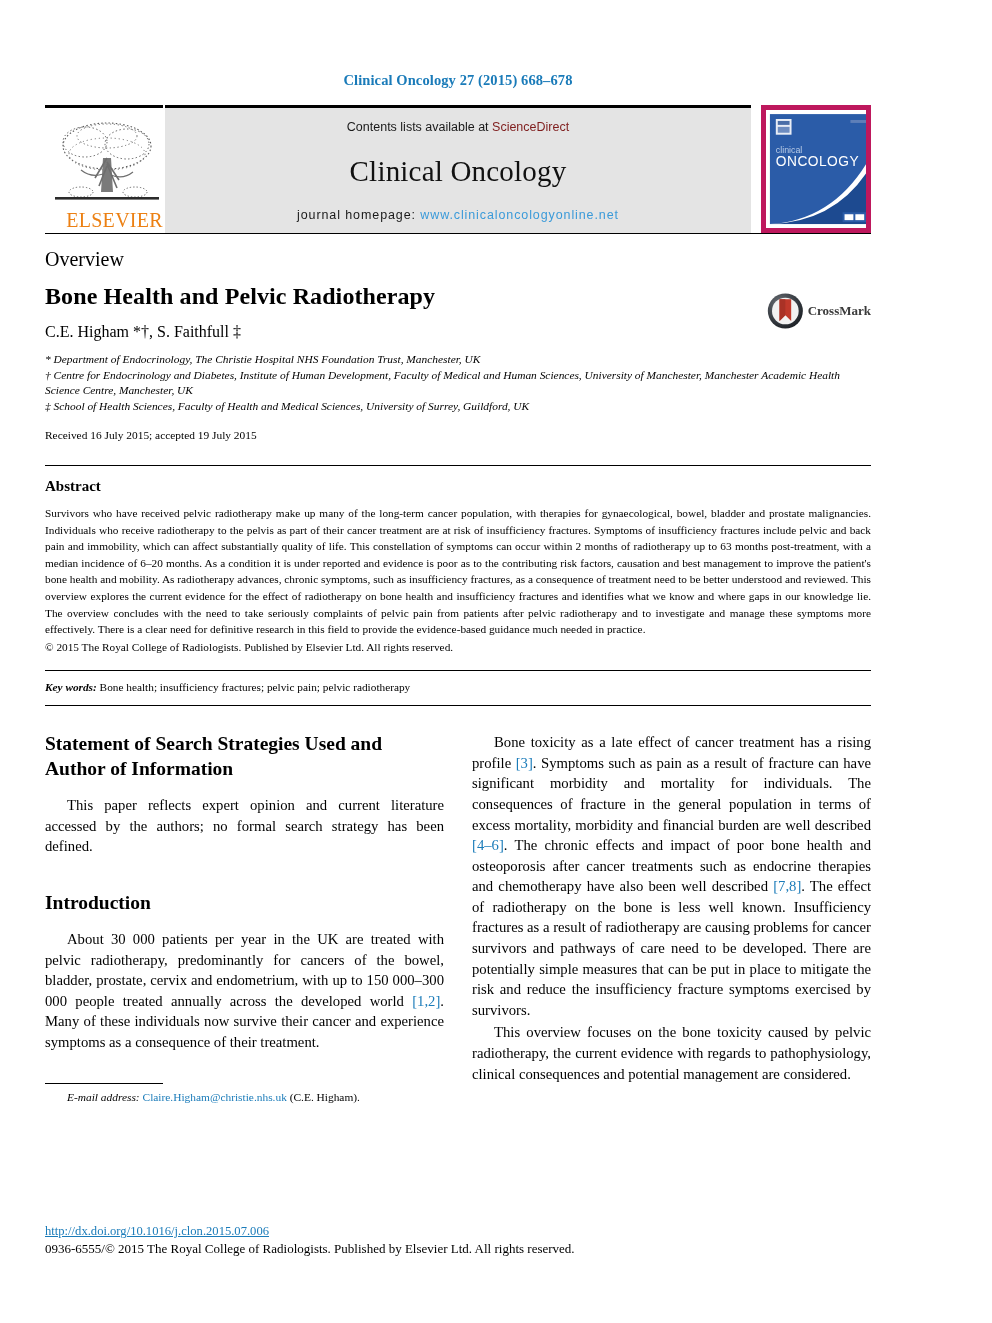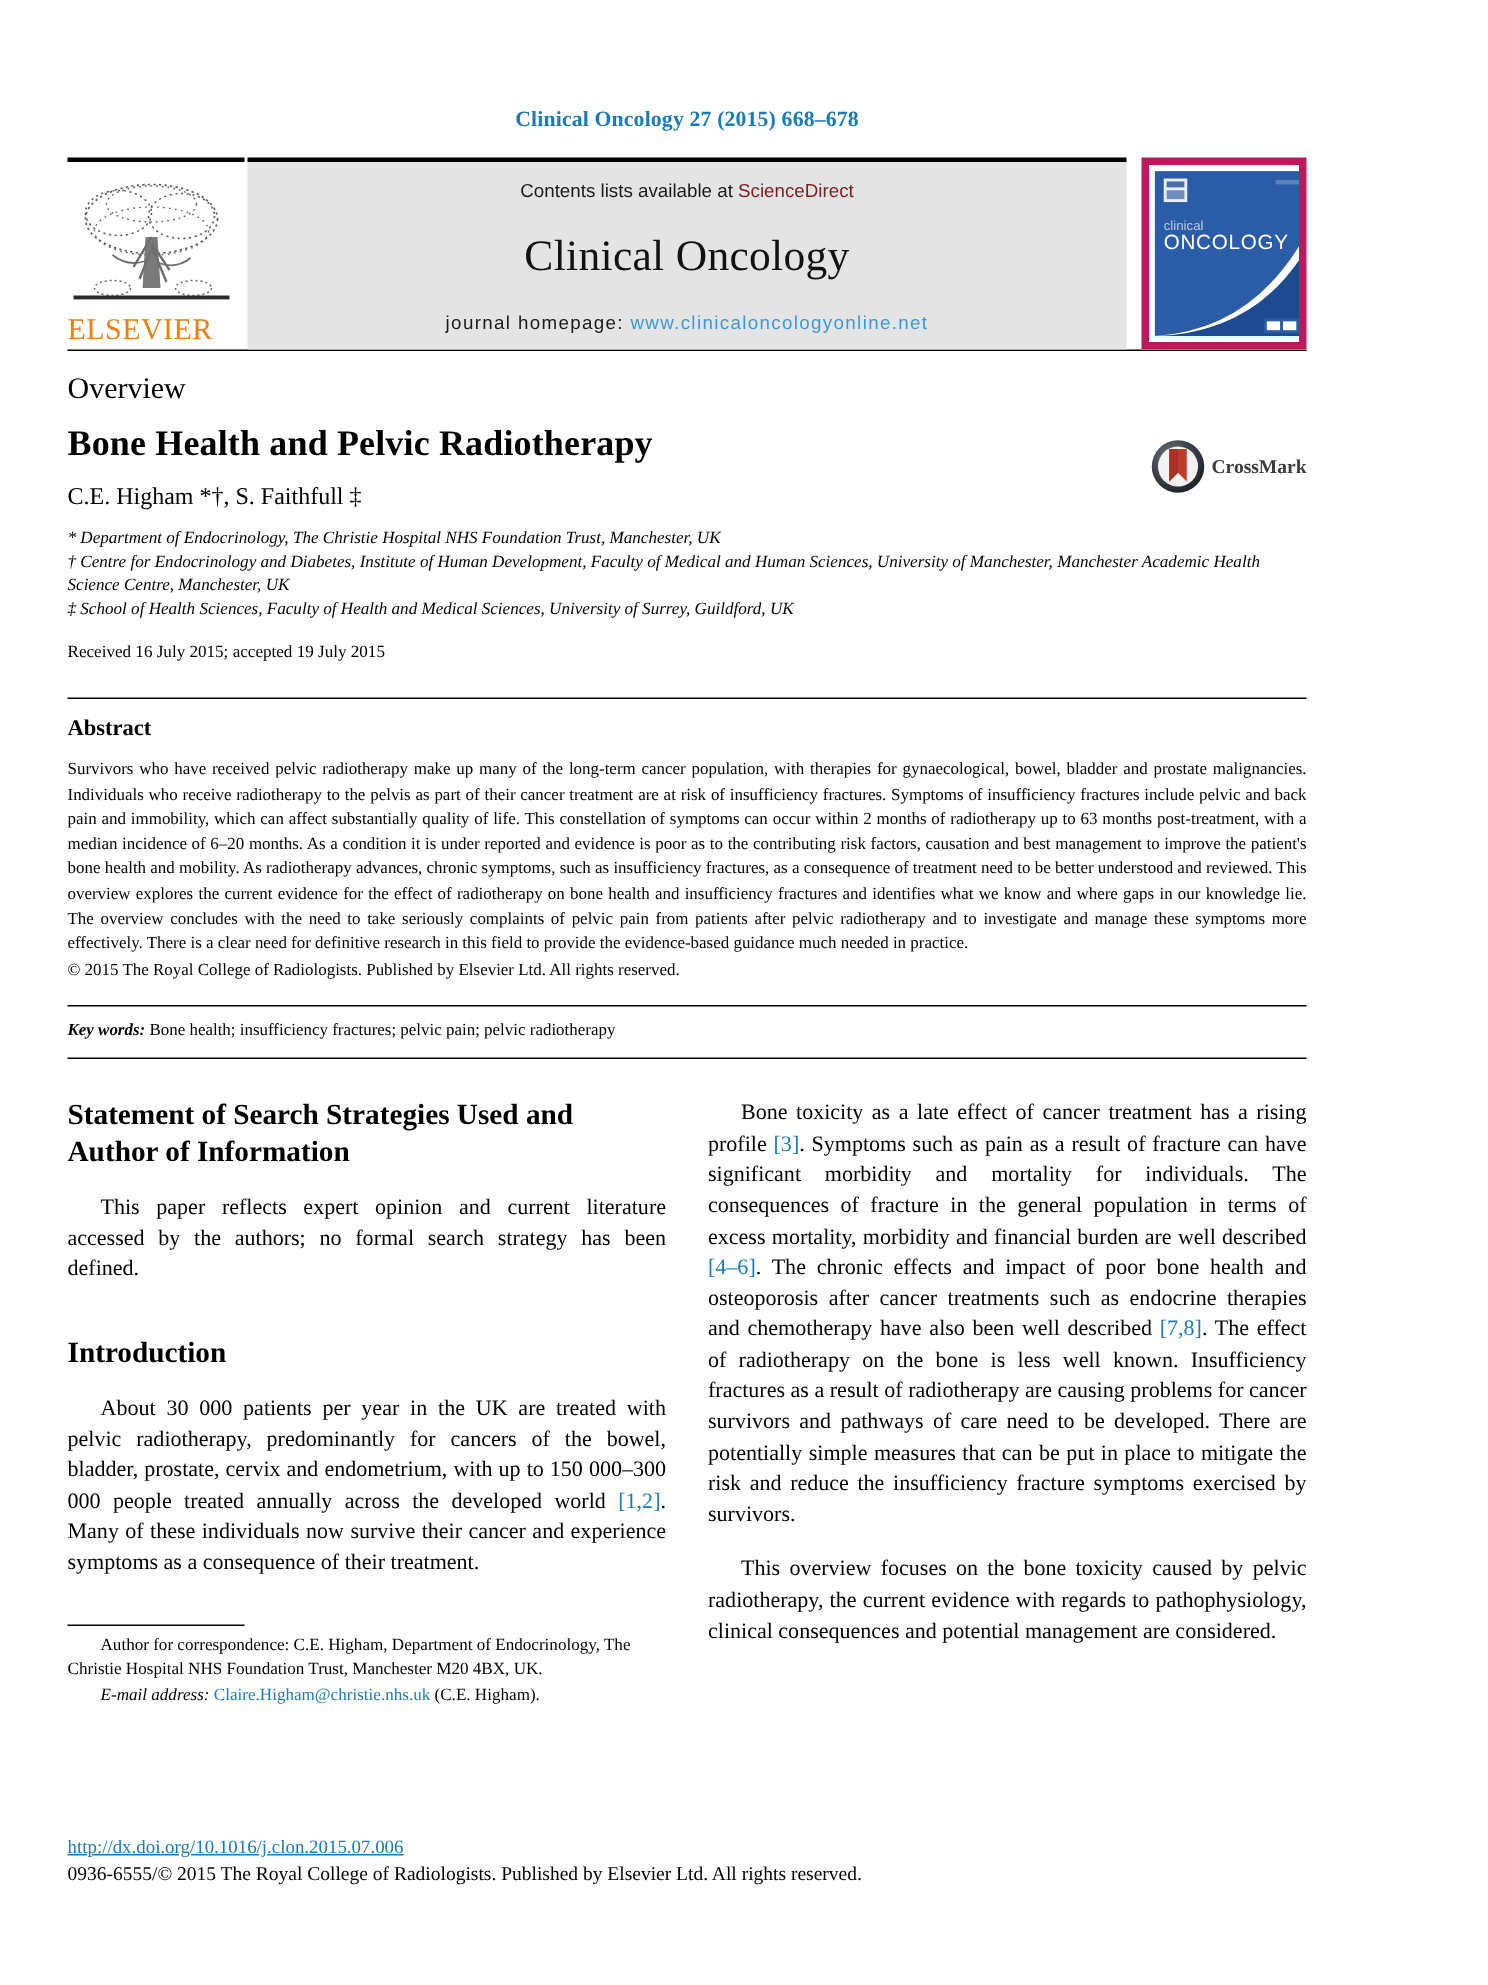--- a/index.html
+++ b/index.html
@@ -32,21 +32,21 @@
     display: flex;
     align-items: stretch;
     height: 128px;
   }
   .elsevier-logo {
     width: 118px;
     flex: 0 0 118px;
     border-top: 3px solid #000;
     display: flex;
     flex-direction: column;
-    align-items: flex-start;
+    align-items: flex-end;
     justify-content: flex-end;
     padding-bottom: 2px;
   }
   .tree-wrap { width: 112px; height: 92px; margin-top: 4px; }
   .elsevier-word {
     color: #ec8013;
     font-family: "Liberation Serif", serif;
     font-size: 20px;
     letter-spacing: .3px;
     line-height: 1;
@@ -180,21 +180,21 @@
   .h1.spaced { margin-top: 34px; }
   p.body {
     font-family:"Liberation Serif", serif;
     font-size: 14.7px;
     line-height: 1.40;
     text-align: justify;
     margin: 14px 0 0 0;
     text-indent: 22px;
     hyphens: auto;
   }
-  p.body.tight { margin-top: 16px; }
+  p.body.tight { margin-top: 2px; }
   .ref { color:#1a7bb9; }
 
   
   .footnote {
     margin-top: 30px;
     font-family:"Liberation Serif", serif;
     font-size: 11.4px;
     line-height: 1.42;
   }
   .fn-rule { width: 118px; border-top: 1px solid #000; margin-bottom: 5px; }
@@ -316,21 +316,20 @@
 
     <div class="col">
       <div class="h1">Statement of Search Strategies Used and Author of Information</div>
       <p class="body">This paper reflects expert opinion and current literature accessed by the authors; no formal search strategy has been defined.</p>
 
       <div class="h1 spaced">Introduction</div>
       <p class="body"><span>About 30 000 patients per year in the UK are treated with pelvic radiotherapy, predominantly for cancers of the bowel, bladder, prostate, cervix and endometrium, with up to 150 000–300 000 people treated annually across the developed world </span><span class="ref">[1,2]</span><span>. Many of these individuals now survive their cancer and experience symptoms as a consequence of their treatment.</span></p>
 
       <div class="footnote">
         <div class="fn-rule"></div>
-        <div class="fn-p">Author for correspondence: C.E. Higham, Department of Endocrinology, The Christie Hospital NHS Foundation Trust, Manchester M20 4BX, UK.</div>
         <div class="fn-email"><i>E-mail address:</i> <span class="link">Claire.Higham@christie.nhs.uk</span><span> (C.E. Higham).</span></div>
       </div>
     </div>
 
     <div class="col">
       <p class="body" style="margin-top:0"><span>Bone toxicity as a late effect of cancer treatment has a rising profile </span><span class="ref">[3]</span><span>. Symptoms such as pain as a result of fracture can have significant morbidity and mortality for individuals. The consequences of fracture in the general population in terms of excess mortality, morbidity and financial burden are well described </span><span class="ref">[4–6]</span><span>. The chronic effects and impact of poor bone health and osteoporosis after cancer treatments such as endocrine therapies and chemotherapy have also been well described </span><span class="ref">[7,8]</span><span>. The effect of radiotherapy on the bone is less well known. Insufficiency fractures as a result of radiotherapy are causing problems for cancer survivors and pathways of care need to be developed. There are potentially simple measures that can be put in place to mitigate the risk and reduce the insufficiency fracture symptoms exercised by survivors.</span></p>
       <p class="body tight">This overview focuses on the bone toxicity caused by pelvic radiotherapy, the current evidence with regards to pathophysiology, clinical consequences and potential management are considered.</p>
     </div>
 
   </div>

